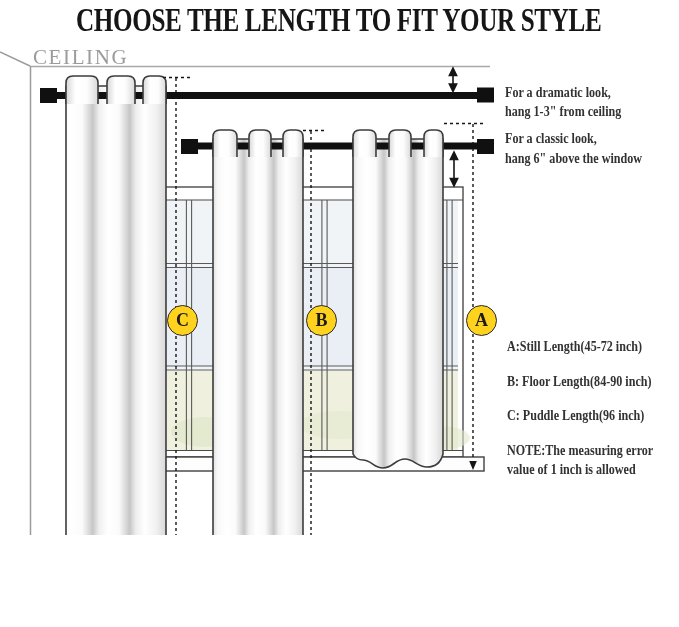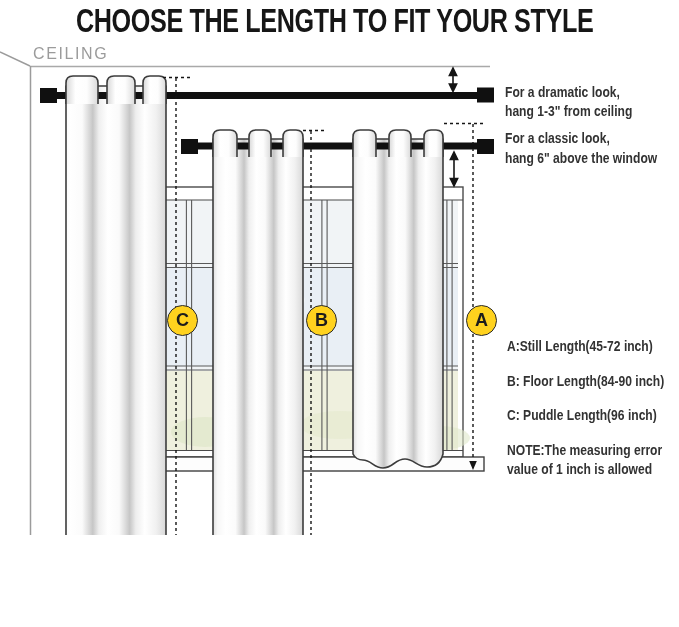--- a/index.html
+++ b/index.html
@@ -1,25 +1,25 @@
 <!DOCTYPE html>
 <html><head>
 <meta charset="utf-8">
 <style>
   html,body{margin:0;padding:0;background:#fff;}
   .canvas{
     position:relative;width:679px;height:535px;background:#ffffff;overflow:hidden;
-    font-family:Liberation Sans, sans-serif;
+    font-family:Liberation Serif, serif;
   }
   .abs{position:absolute;white-space:nowrap;}
   .title{
     left:76px;top:1px;font-size:34px;font-weight:bold;color:#161616;
     letter-spacing:-0.5px;transform:scaleX(.74);transform-origin:0 0;
   }
-  .scene-label{font-size:16px;color:#9b9b9b;letter-spacing:1.6px;font-weight:400;}
+  .scene-label{font-size:21px;color:#9b9b9b;letter-spacing:1.6px;font-weight:400;}
   .ceiling-label{left:33px;top:45px;}
   .floor-label{left:398px;top:613px;}
   .ann{
     font-size:15.5px;font-weight:bold;color:#323232;
     transform:scaleX(.78);transform-origin:0 0;
   }
   .marker-circle{
     width:31px;height:31px;border-radius:50%;
     background:#FFD21E;border:1.8px solid #2a2a2a;box-sizing:border-box;
     display:flex;align-items:center;justify-content:center;

